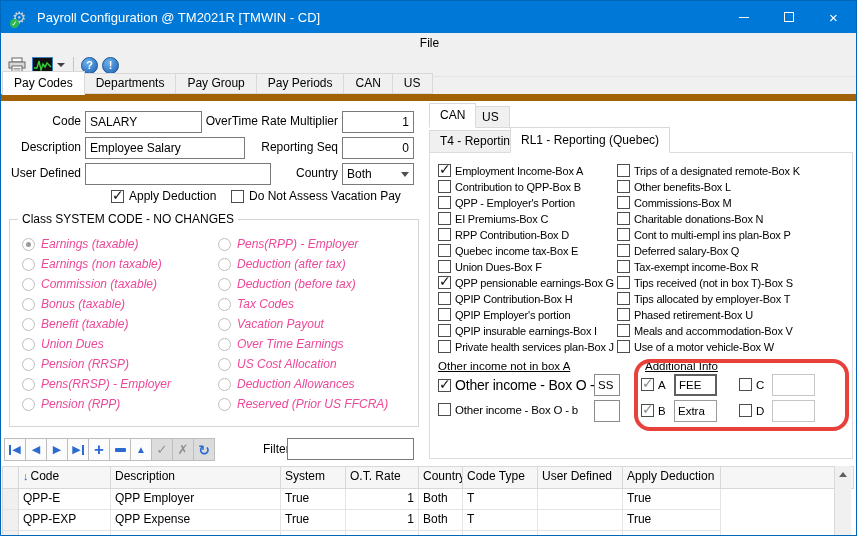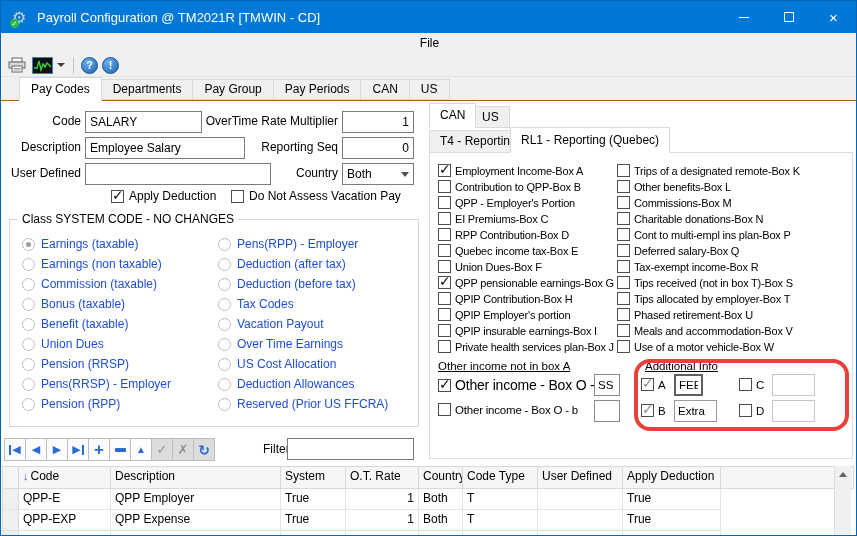--- a/index.html
+++ b/index.html
@@ -32,21 +32,21 @@
   .dd-arrow { width:0; height:0; border-left:4px solid transparent; border-right:4px solid transparent;
               border-top:4px solid #404040; margin-left:4px; }
   .tb-sep { width:1px; height:17px; background:#c4c4c4; margin:0 5px; }
   .round-btn { width:17px; height:17px; border-radius:50%; margin:0 2px;
                background:radial-gradient(circle at 35% 28%, #6cb0e8, #1d63b5);
                border:1px solid #155396; color:#fff; font-weight:bold; font-size:11px;
                display:flex; align-items:center; justify-content:center; }
 
   
   .tabstrip { position:absolute; left:0; top:76px; right:0; height:24px; background:#f0f0f0;
-              display:flex; align-items:flex-end; border-bottom:1px solid #a16207; padding-left:18px; }
+              display:flex; align-items:flex-end; border-bottom:7px solid #a16207; padding-left:1px; }
   .tab { height:21px; line-height:19px; padding:0 11px; background:#f0f0f0;
          border:1px solid #d9d9d9; margin-right:-1px; white-space:nowrap; }
   .tab.sel { height:24px; line-height:22px; background:#fff; border-bottom:1px solid #fff;
              position:relative; z-index:2; margin-bottom:-1px; }
 
   
   .content { position:absolute; left:0; top:100px; right:0; bottom:0; background:#fff; }
   .flabel { position:absolute; text-align:right; height:15px; white-space:nowrap; }
   .tbox { position:absolute; border:1px solid #7a7a7a; background:#fff; height:22px;
           font:inherit; font-family:inherit; padding:1px 4px; outline:none; }
@@ -63,22 +63,22 @@
                    font-weight:bold; color:#111; }
   .cbx.dim.on::after { color:#8d8d8d; }
   .radio { display:inline-block; width:13px; height:13px; border:1px solid #bdbdbd; border-radius:50%;
            background:#fff; position:relative; flex:none; }
   .radio.on::after { content:""; position:absolute; left:3px; top:3px; width:5px; height:5px;
                      border-radius:50%; background:#9c9c9c; }
 
   .groupbox { position:absolute; left:8px; top:118px; width:410px; height:208px;
               border:1px solid #d5d5d5; }
   .gb-title { position:absolute; left:8px; top:-8px; background:#fff; padding:0 4px; white-space:nowrap; }
-  .radio-row { position:absolute; display:flex; align-items:center; gap:6px; color:#1d4ed8;
-               white-space:nowrap; }
+  .radio-row { position:absolute; display:flex; align-items:center; gap:6px; color:#ec4899;
+               white-space:nowrap;font-style:italic; }
 
   
   .rtab { position:absolute; background:#f0f0f0; border:1px solid #d9d9d9; padding:0 10px;
           white-space:nowrap; }
   .rtab.sel { background:#fff; border-bottom:1px solid #fff; z-index:2; }
   .panel { position:absolute; left:428px; top:51px; width:424px; height:307px;
            border:1px solid #dcdcdc; background:#fff; }
   .rl1row { position:absolute; display:flex; align-items:center; gap:4px; font-size:11px;
             letter-spacing:-0.2px; white-space:nowrap; }
   .uhead { position:absolute; text-decoration:underline; font-size:11.5px; white-space:nowrap; }
@@ -411,21 +411,21 @@
         <span>Other income - Box O - b</span>
       </div>
       <input class="sbox" style="left: 164px; top: 247px; width: 26px; border: 1px solid rgb(138, 138, 138);" value="">
 
       <div class="redrect"></div>
       <div class="uhead" style="left:215px;top:207px">Additional Info</div>
       <div class="rl1row" style="left:211px;top:225px;font-size:11.5px">
         <span class="cbx dim on"></span>
         <span>A</span>
       </div>
-      <input class="sbox" style="left: 244px; top: 221px; width: 29px; border: 2px solid rgb(95, 95, 95); text-align: right;" value="FEE">
+      <input class="sbox" style="left: 244px; top: 221px; width: 43px; border: 2px solid rgb(95, 95, 95);" value="FEE">
       <div class="rl1row" style="left:309px;top:225px;font-size:11.5px">
         <span class="cbx"></span>
         <span>C</span>
       </div>
       <input class="sbox" style="left: 342px; top: 221px; width: 43px; border: 1px solid rgb(198, 198, 198);" value="">
       <div class="rl1row" style="left:211px;top:251px;font-size:11.5px">
         <span class="cbx dim on"></span>
         <span>B</span>
       </div>
       <input class="sbox" style="left: 244px; top: 247px; width: 43px; border: 1px solid rgb(155, 155, 155);" value="Extra">

